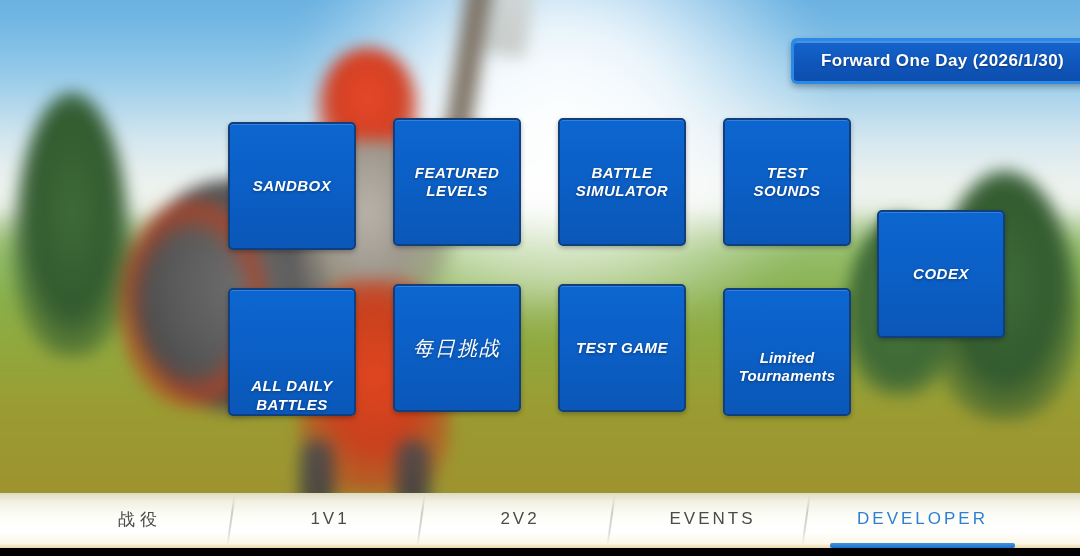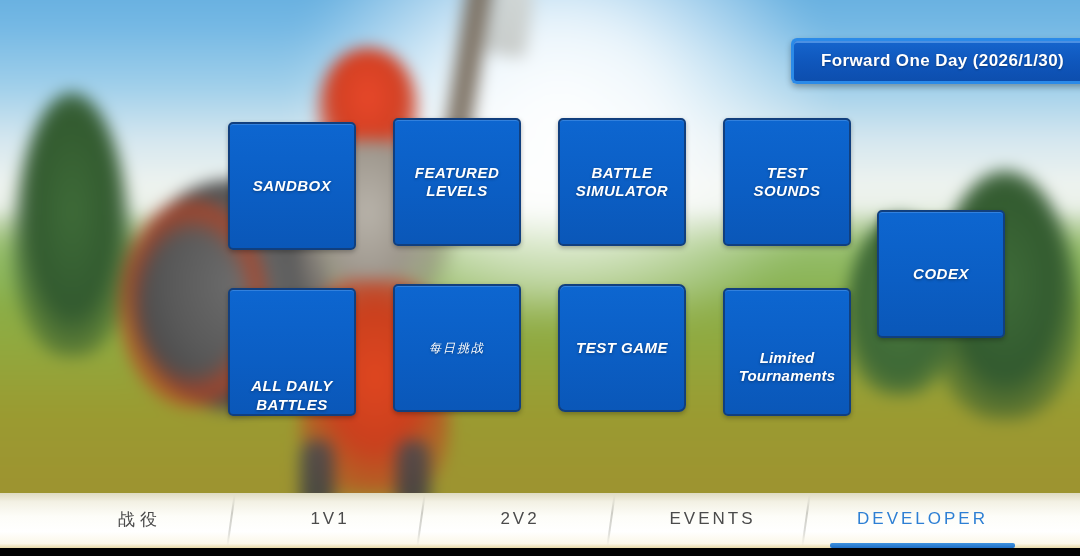--- a/index.html
+++ b/index.html
@@ -242,21 +242,21 @@
     font-weight: bold;
     line-height: 1.22;
     text-align: center;
     letter-spacing: .5px;
     padding: 0 6px;
     text-shadow: 0 1px 3px rgba(0,0,0,0.35);
     white-space: pre-line;
   }
   .mode-btn .lbl.cjk {
     font-weight: normal;
-    font-size: 12px;
+    font-size: 20px;
     letter-spacing: 2px;
   }
   .mode-btn .lbl.title-case { letter-spacing: .2px; margin-top: 30px; }
 
   
   .tabbar {
     position: absolute;
     left: 0; top: 493px;
     width: 1080px; height: 55px;
     background: linear-gradient(180deg,
@@ -351,21 +351,21 @@
       <div class="mode-btn" style="left: 877px; top: 210px;">
         <span class="lbl">CODEX</span>
       </div>
       <div class="mode-btn" style="left: 228px; top: 288px; align-items: flex-end;">
         <span class="lbl">ALL DAILY
 BATTLES</span>
       </div>
       <div class="mode-btn" style="left: 393px; top: 284px;">
         <span class="lbl cjk">每日挑战</span>
       </div>
-      <div class="mode-btn" style="left: 558px; top: 284px; border-radius: 7px;">
+      <div class="mode-btn" style="left: 558px; top: 284px;">
         <span class="lbl">TEST GAME</span>
       </div>
       <div class="mode-btn" style="left: 723px; top: 288px;">
         <span class="lbl title-case">Limited
 Tournaments</span>
       </div>
     </div>
 
   <div class="tabbar" id="tabbar">
       <div class="tab-sep" style="left: 230px;"></div>

